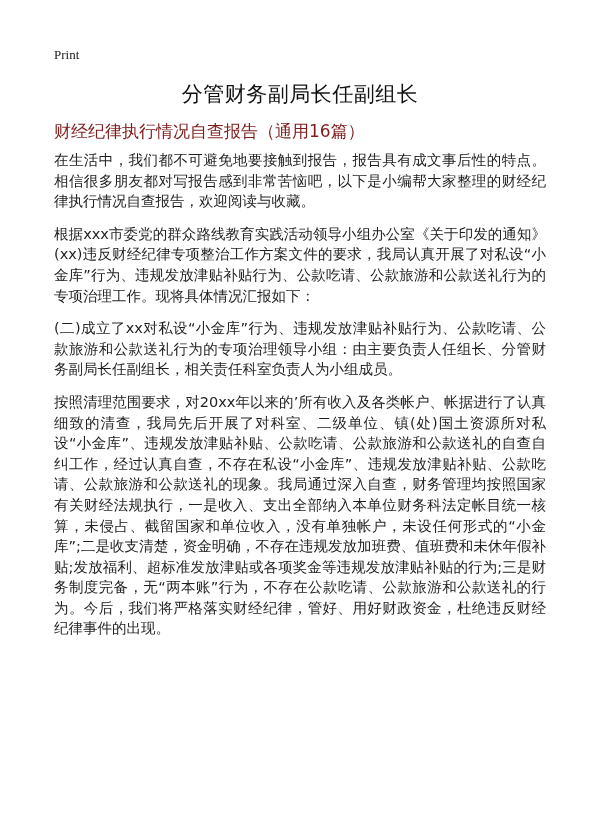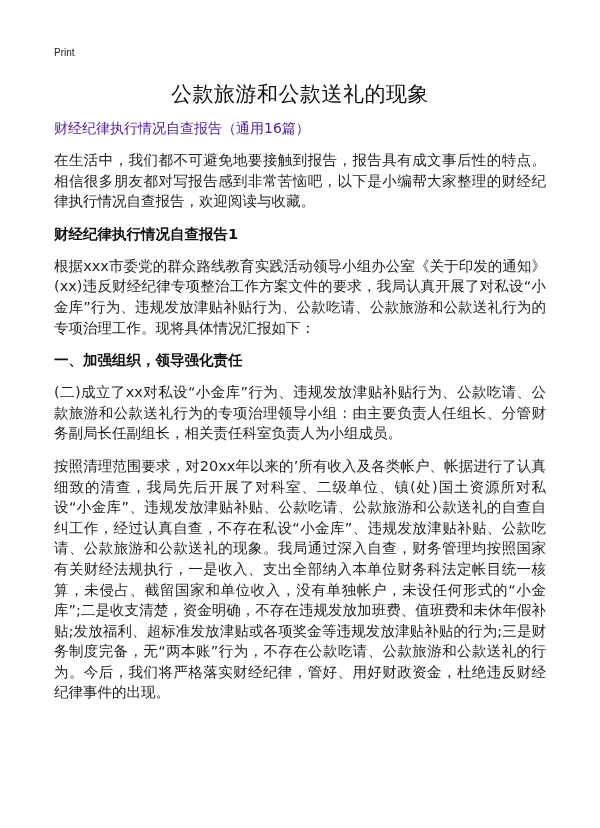--- a/index.html
+++ b/index.html
@@ -1,36 +1,34 @@
 <!DOCTYPE html>
 <html><head>
 <meta charset="utf-8">
 <style>
   html, body { margin: 0; padding: 0; background: #ffffff; }
   body { width: 600px; height: 828px; overflow: hidden; position: relative;
          font-family: "DejaVu Sans", "Liberation Sans", sans-serif; color: #1a1a1a; }
-  .print { position: absolute; left: 54px; top: 47px; font-family: Liberation Sans, sans-serif;
-           font-size: 10px; color: #222; }
+  .print { position: absolute; left: 54px; top: 47px; font-family: Liberation Serif, serif;
+           font-size: 13px; color: #222; }
   .title { position: absolute; left: 0; width: 600px; top: 80px; text-align: center;
            font-size: 21px; color: #111; letter-spacing: 0.5px; }
-  .subtitle { position: absolute; left: 54px; top: 120px; font-size: 14px; color: #4c1d95; }
+  .subtitle { position: absolute; left: 54px; top: 120px; font-size: 17px; color: #7f1d1d; }
   .body { position: absolute; left: 54px; top: 150px; width: 496px; font-size: 14.5px;
           line-height: 20.6px; color: #1f1f1f; }
   .body p { margin: 0 4px 12px 0; text-align: justify; text-justify: inter-character; }
   .body h3 { margin: 0 0 12px 0; font-size: 14.5px; font-weight: bold; color: #111; line-height: 20px; }
 </style>
 </head>
 <body>
 
 <div class="print">Print</div>
 
-<div class="title">公款旅游和公款送礼的现象</div>
+<div class="title">分管财务副局长任副组长</div>
 
 <div class="subtitle">财经纪律执行情况自查报告（通用16篇）</div>
 
 <div class="body">
   <p>在生活中，我们都不可避免地要接触到报告，报告具有成文事后性的特点。相信很多朋友都对写报告感到非常苦恼吧，以下是小编帮大家整理的财经纪律执行情况自查报告，欢迎阅读与收藏。</p>
-  <h3>财经纪律执行情况自查报告1</h3>
   <p>根据xxx市委党的群众路线教育实践活动领导小组办公室《关于印发的通知》(xx)违反财经纪律专项整治工作方案文件的要求，我局认真开展了对私设“小金库”行为、违规发放津贴补贴行为、公款吃请、公款旅游和公款送礼行为的专项治理工作。现将具体情况汇报如下：</p>
-  <h3>一、加强组织，领导强化责任</h3>
   <p>(二)成立了xx对私设“小金库”行为、违规发放津贴补贴行为、公款吃请、公款旅游和公款送礼行为的专项治理领导小组：由主要负责人任组长、分管财务副局长任副组长，相关责任科室负责人为小组成员。</p>
   <p>按照清理范围要求，对20xx年以来的’所有收入及各类帐户、帐据进行了认真细致的清查，我局先后开展了对科室、二级单位、镇(处)国土资源所对私设“小金库”、违规发放津贴补贴、公款吃请、公款旅游和公款送礼的自查自纠工作，经过认真自查，不存在私设“小金库”、违规发放津贴补贴、公款吃请、公款旅游和公款送礼的现象。我局通过深入自查，财务管理均按照国家有关财经法规执行，一是收入、支出全部纳入本单位财务科法定帐目统一核算，未侵占、截留国家和单位收入，没有单独帐户，未设任何形式的“小金库”;二是收支清楚，资金明确，不存在违规发放加班费、值班费和未休年假补贴;发放福利、超标准发放津贴或各项奖金等违规发放津贴补贴的行为;三是财务制度完备，无“两本账”行为，不存在公款吃请、公款旅游和公款送礼的行为。今后，我们将严格落实财经纪律，管好、用好财政资金，杜绝违反财经纪律事件的出现。</p>
 </div>
 
 </body></html>

